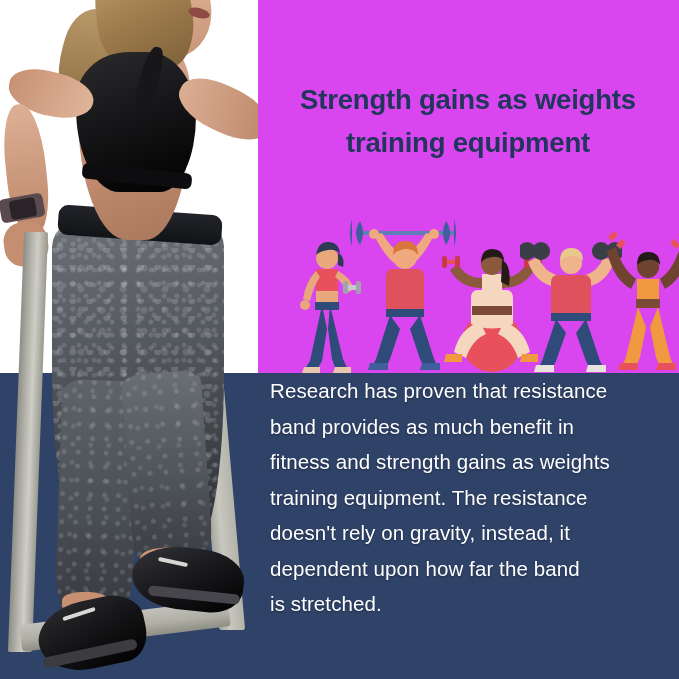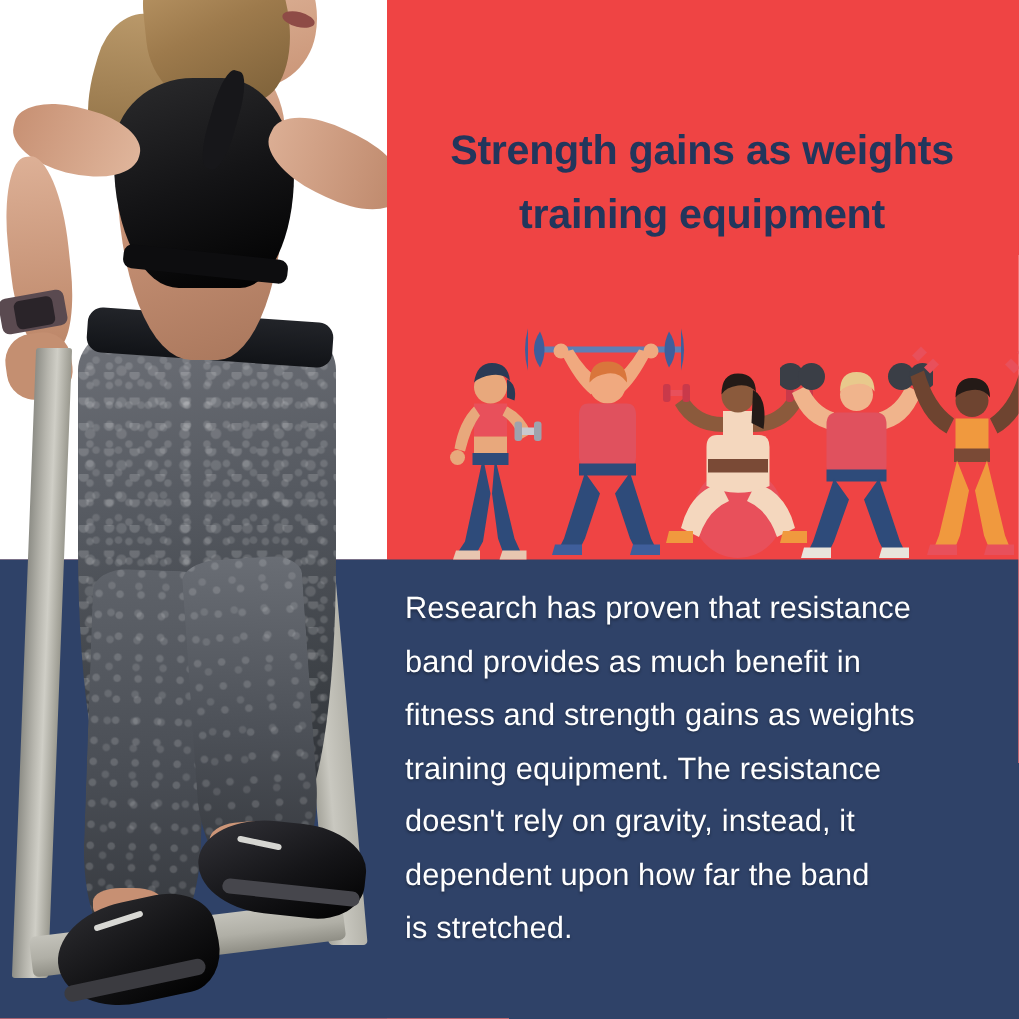--- a/index.html
+++ b/index.html
@@ -7,35 +7,35 @@
   body {
     width: 679px; height: 679px;
     background: #ffffff;
     font-family: "Liberation Sans", sans-serif;
     overflow: hidden;
   }
 
   .poster {
     position: relative;
     width: 679px; height: 679px;
-    background: #ef4444;
+    background: #d946ef;
     overflow: hidden;
   }
 
   
   .navy-panel {
     position: absolute;
     left: 0; top: 373px;
     width: 679px; height: 306px;
     background: #2F4268;
   }
 
   .body-copy {
     position: absolute;
-    left: 270px; top: 388px;
+    left: 270px; top: 373px;
     width: 409px;
     color: #ffffff;
     font-size: 20.5px;
     line-height: 35.5px;
     letter-spacing: 0.1px;
     text-shadow: 0 1px 2px rgba(0,0,0,0.35);
     white-space: pre-line;
   }
 
   

